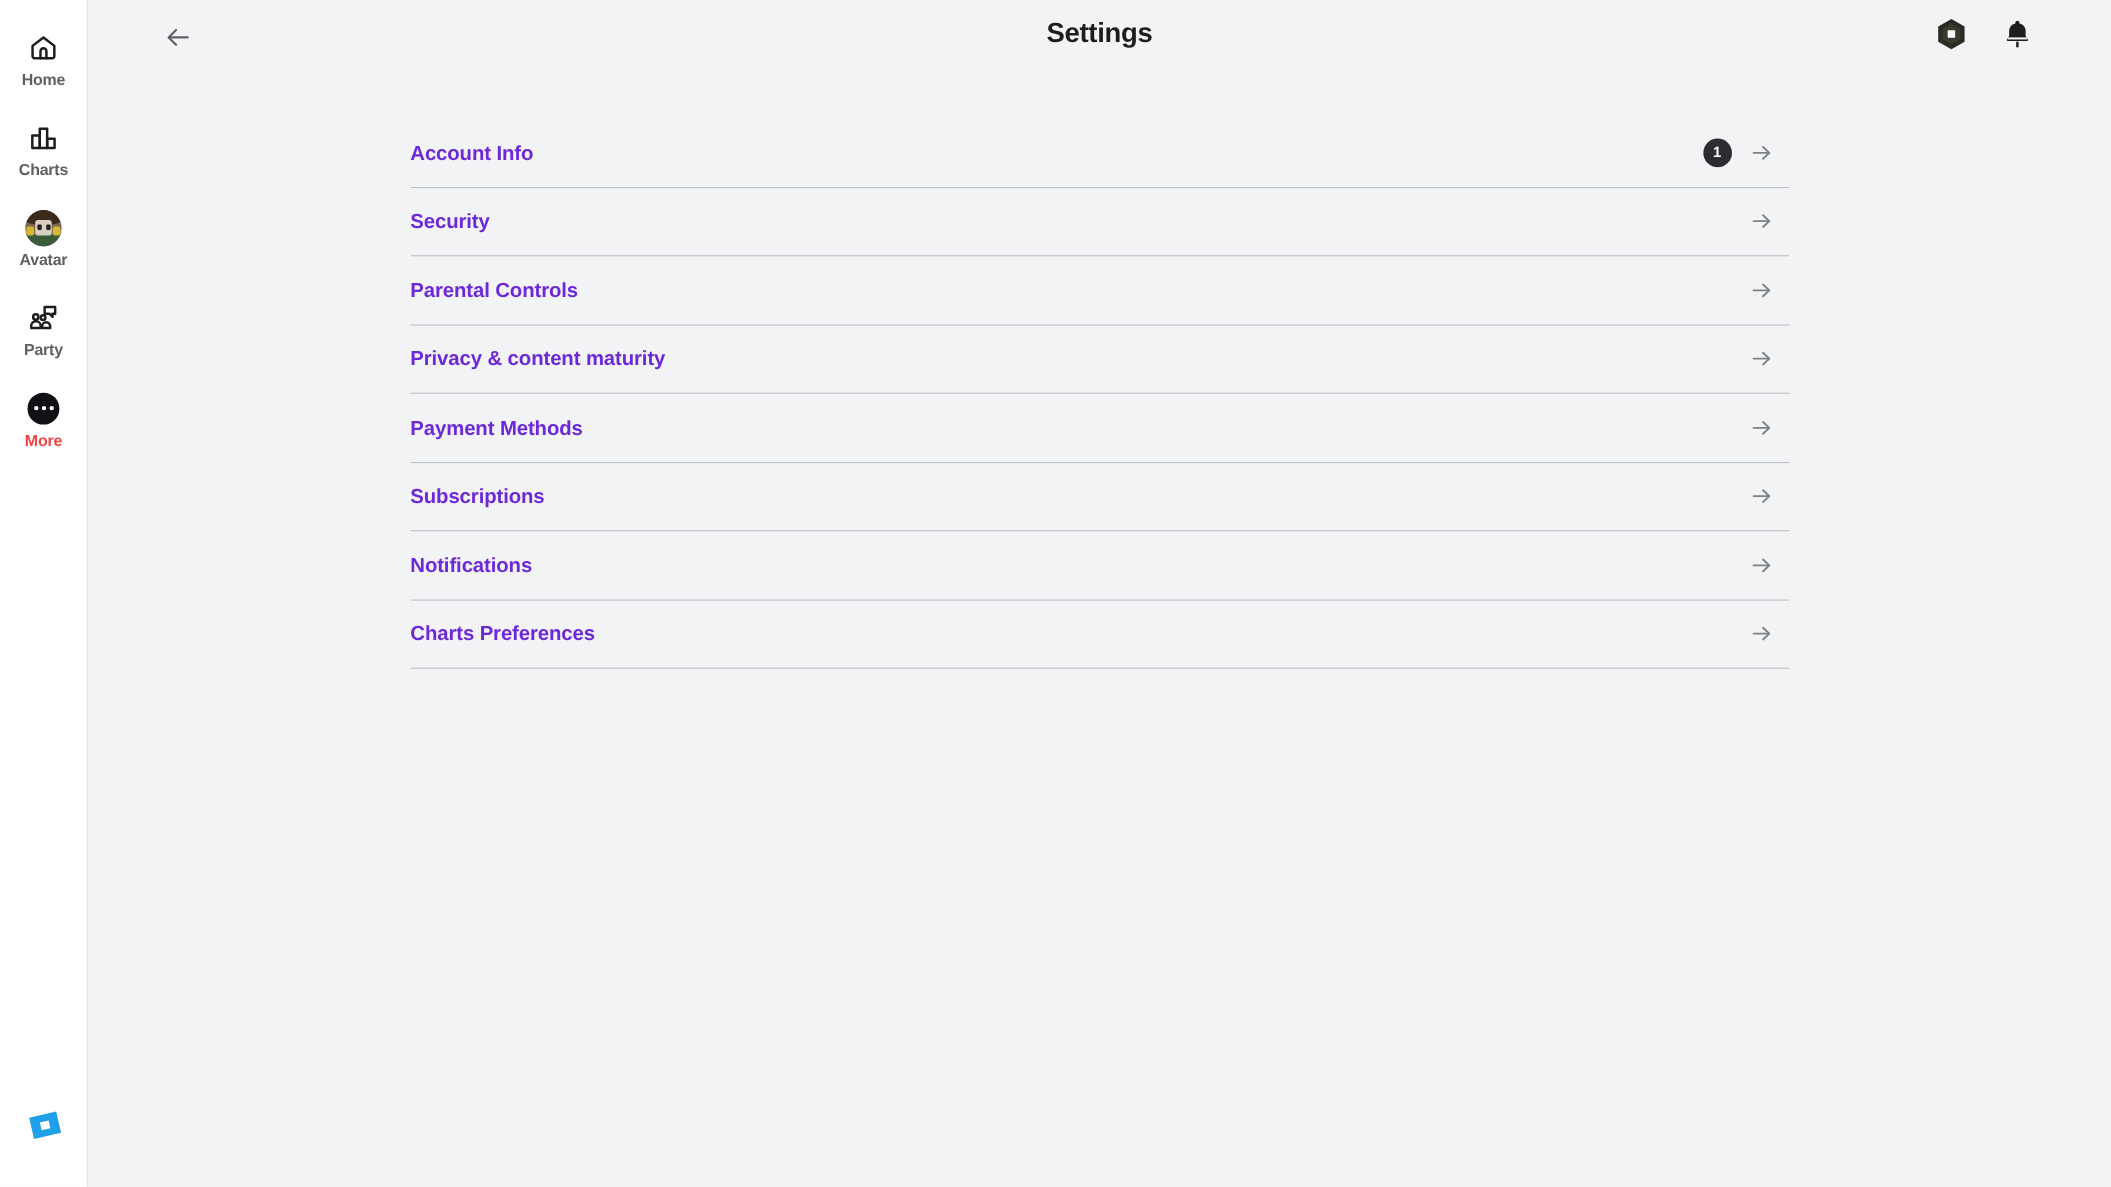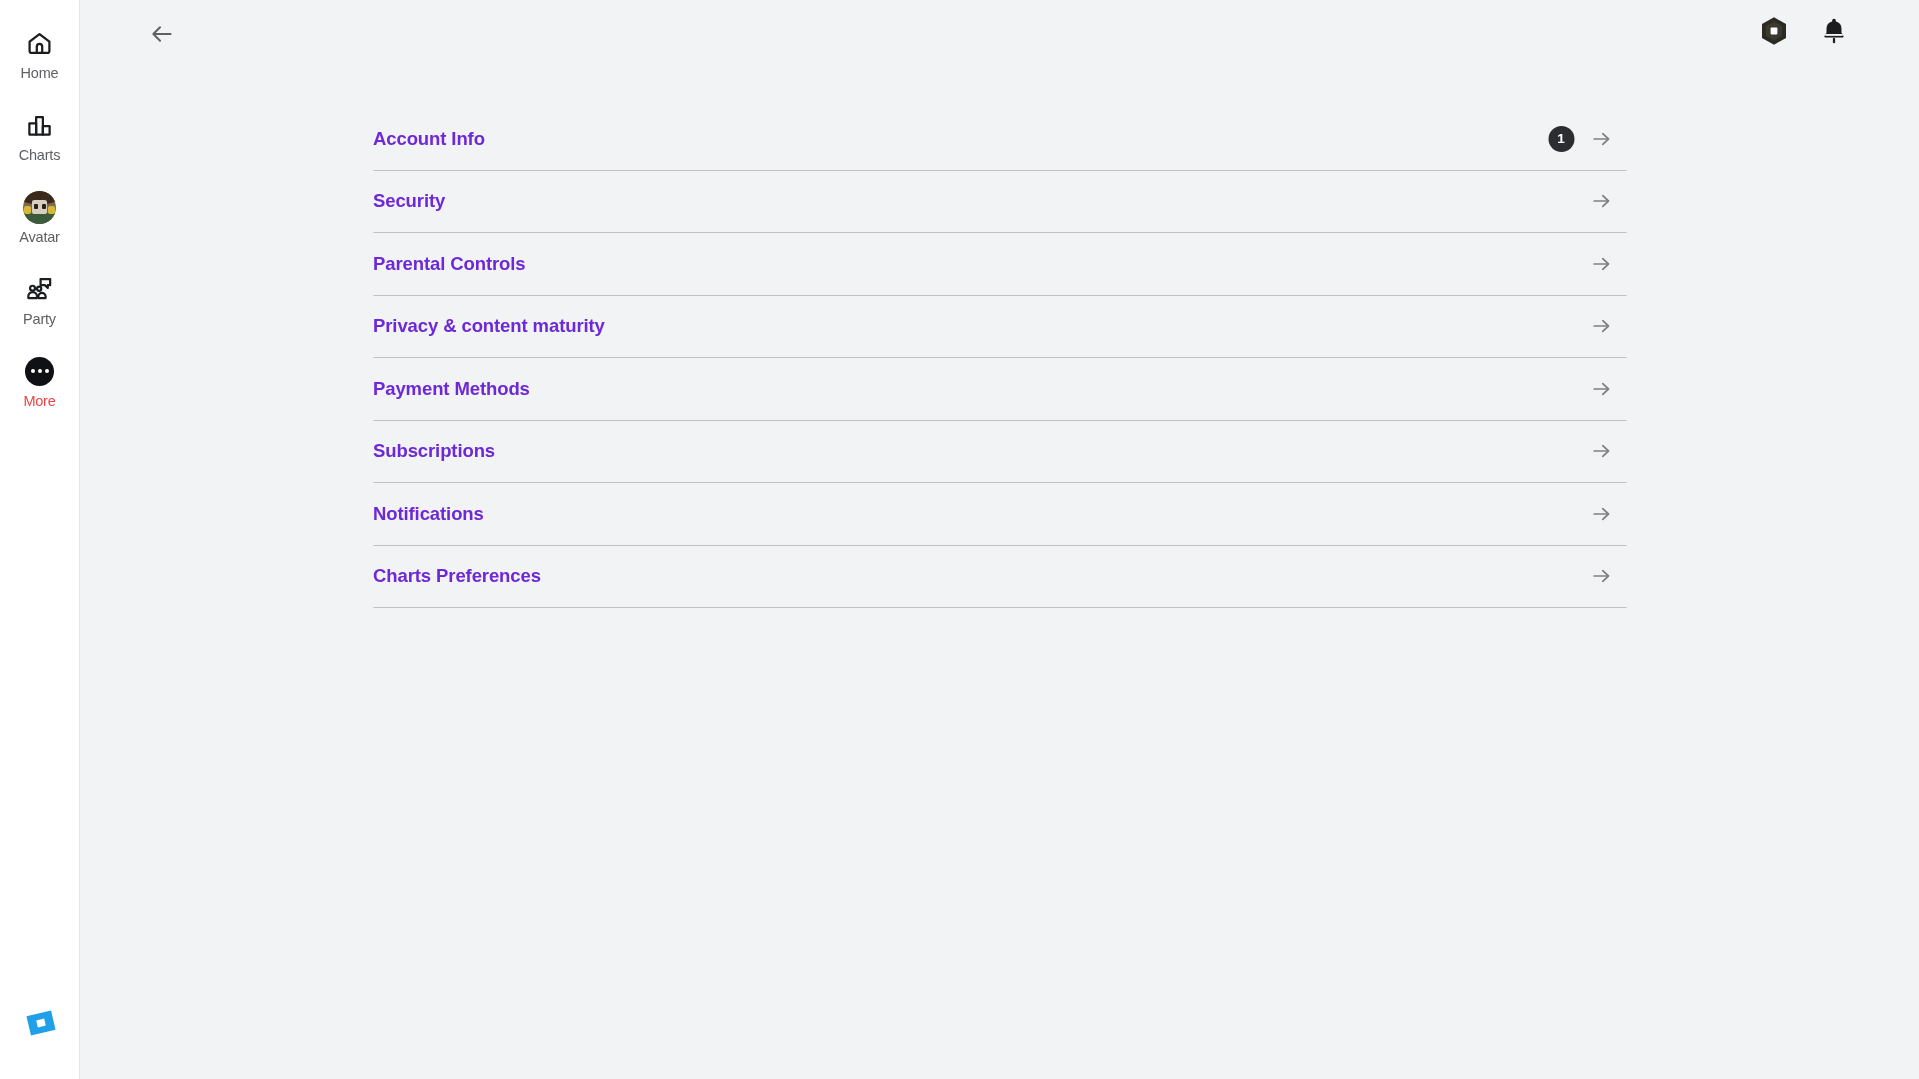--- a/index.html
+++ b/index.html
@@ -50,21 +50,21 @@
   }
   .rail-icon {
     height: 34px;
     display: flex;
     align-items: center;
     justify-content: center;
   }
   .rail-label {
     margin-top: 5px;
     font-size: 14.5px;
-    font-weight: 400;
+    font-weight: 700;
     color: #5E6063;
     letter-spacing: -0.2px;
     line-height: 16px;
   }
   .rail-item.active .rail-label { color: #ef4444; }
 
   .avatar-circle {
     width: 33px;
     height: 33px;
     border-radius: 50%;
@@ -326,20 +326,21 @@
 
       <div class="back-btn">
         <span>
           <svg width="26" height="26" viewBox="0 0 24 24" fill="none" stroke="#5E6063" stroke-width="1.8" stroke-linecap="round" stroke-linejoin="round">
             <path d="M20 12H4.6"></path>
             <path d="M10.2 5.8 4 12l6.2 6.2"></path>
           </svg>
         </span>
       </div>
 
+      <div class="page-title">Settings</div>
 
       <div class="topbar-right">
         <div class="top-icon">
           <span>
             <svg width="32" height="32" viewBox="0 0 32 32">
               <path d="M16 2.2 28 9.1v13.8L16 29.8 4 22.9V9.1z" fill="#2B2A23"></path>
               <path d="M16 6.6 24.2 11.3v9.4L16 25.4 7.8 20.7v-9.4z" fill="#3A3A2F"></path>
               <rect x="12.6" y="12.6" width="6.8" height="6.8" rx="0.8" fill="#FFFFFF"></rect>
             </svg>
           </span>

